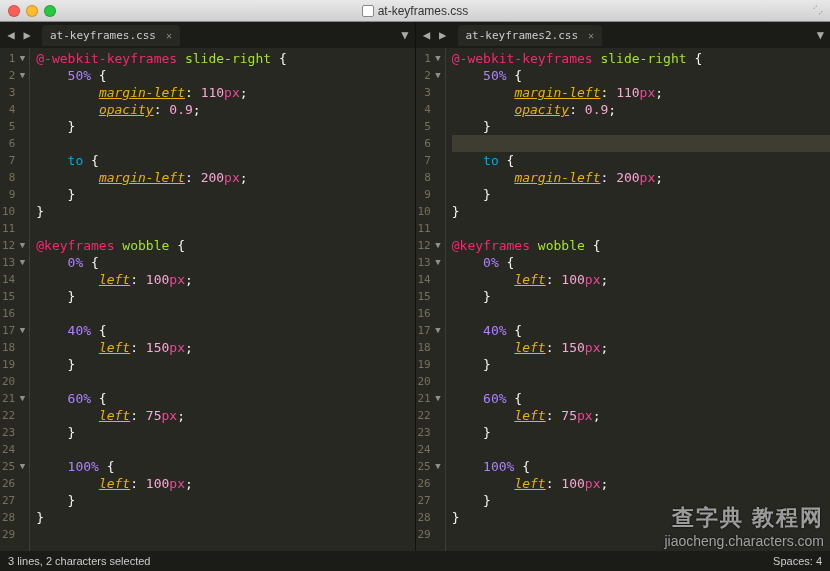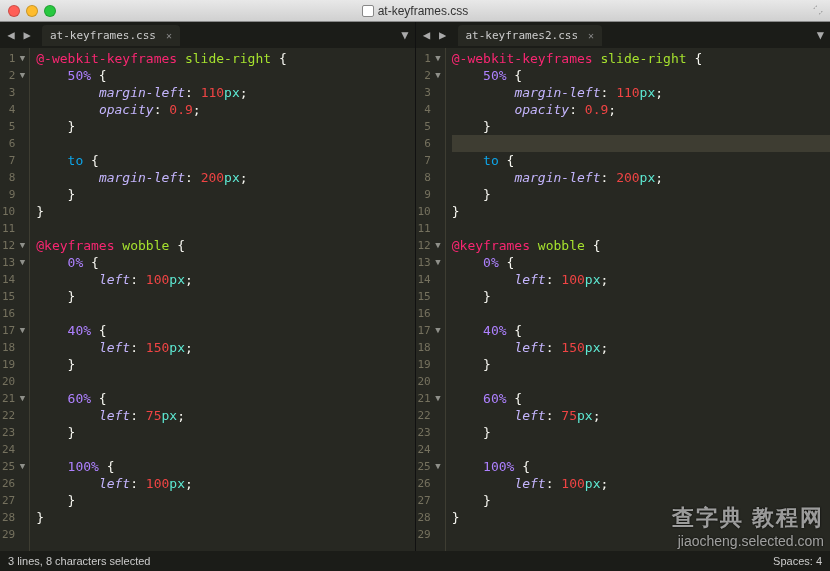--- a/index.html
+++ b/index.html
@@ -83,23 +83,23 @@
   position: relative;
   overflow: hidden;
 }
 .line { height: 17px; }
 .line.hl { background: #3e3d32; }
 
 .kw { color: #f92672; }
 .name { color: #a6e22e; }
 .const { color: #ae81ff; }
 .sel { color: #0ea5e9; }
-.prop { color: #c4b5fd; font-style: italic; }
-.num { color: #ef4444; }
-.unit { color: #5eead4; }
+.prop { color: #eab308; font-style: italic; text-decoration: underline; }
+.num { color: #f9a8d4; }
+.unit { color: #ec4899; }
 .punc { color: #f8f8f2; }
 
 .statusbar {
   height: 20px;
   background: #1b1c18;
   color: #ccc;
   display: flex;
   align-items: center;
   padding: 0 8px;
   font-size: 11px;
@@ -405,22 +405,22 @@
             <span>29</span>
             <span class="fold"></span>
           </div>
         </div>
         <div class="code"><div class="line"><span class="kw">@-webkit-keyframes</span><span class="punc"> </span><span class="name">slide-right</span><span class="punc"> {</span></div><div class="line"><span class="punc">    </span><span class="const">50%</span><span class="punc"> {</span></div><div class="line"><span class="punc">        </span><span class="prop">margin-left</span><span class="punc">: </span><span class="num">110</span><span class="unit">px</span><span class="punc">;</span></div><div class="line"><span class="punc">        </span><span class="prop">opacity</span><span class="punc">: </span><span class="num">0.9</span><span class="punc">;</span></div><div class="line"><span class="punc">    }</span></div><div class="line hl"><span class="punc"></span></div><div class="line"><span class="punc">    </span><span class="sel">to</span><span class="punc"> {</span></div><div class="line"><span class="punc">        </span><span class="prop">margin-left</span><span class="punc">: </span><span class="num">200</span><span class="unit">px</span><span class="punc">;</span></div><div class="line"><span class="punc">    }</span></div><div class="line"><span class="punc">}</span></div><div class="line"><span class="punc"></span></div><div class="line"><span class="kw">@keyframes</span><span class="punc"> </span><span class="name">wobble</span><span class="punc"> {</span></div><div class="line"><span class="punc">    </span><span class="const">0%</span><span class="punc"> {</span></div><div class="line"><span class="punc">        </span><span class="prop">left</span><span class="punc">: </span><span class="num">100</span><span class="unit">px</span><span class="punc">;</span></div><div class="line"><span class="punc">    }</span></div><div class="line"><span class="punc"></span></div><div class="line"><span class="punc">    </span><span class="const">40%</span><span class="punc"> {</span></div><div class="line"><span class="punc">        </span><span class="prop">left</span><span class="punc">: </span><span class="num">150</span><span class="unit">px</span><span class="punc">;</span></div><div class="line"><span class="punc">    }</span></div><div class="line"><span class="punc"></span></div><div class="line"><span class="punc">    </span><span class="const">60%</span><span class="punc"> {</span></div><div class="line"><span class="punc">        </span><span class="prop">left</span><span class="punc">: </span><span class="num">75</span><span class="unit">px</span><span class="punc">;</span></div><div class="line"><span class="punc">    }</span></div><div class="line"><span class="punc"></span></div><div class="line"><span class="punc">    </span><span class="const">100%</span><span class="punc"> {</span></div><div class="line"><span class="punc">        </span><span class="prop">left</span><span class="punc">: </span><span class="num">100</span><span class="unit">px</span><span class="punc">;</span></div><div class="line"><span class="punc">    }</span></div><div class="line"><span class="punc">}</span></div><div class="line"><span class="punc"></span></div></div>
       </div>
     </div>
   </div>
 
 <div class="statusbar">
-  <span>3 lines, 8 characters selected</span>
+  <span>3 lines, 2 characters selected</span>
   <div class="right">
     <span>Spaces: 4</span>
   </div>
 </div>
 
 <div class="watermark">
   <div class="big">查字典 教程网</div>
-  <div>jiaocheng.selected.com</div>
+  <div>jiaocheng.characters.com</div>
 </div>
 
 </body></html>

